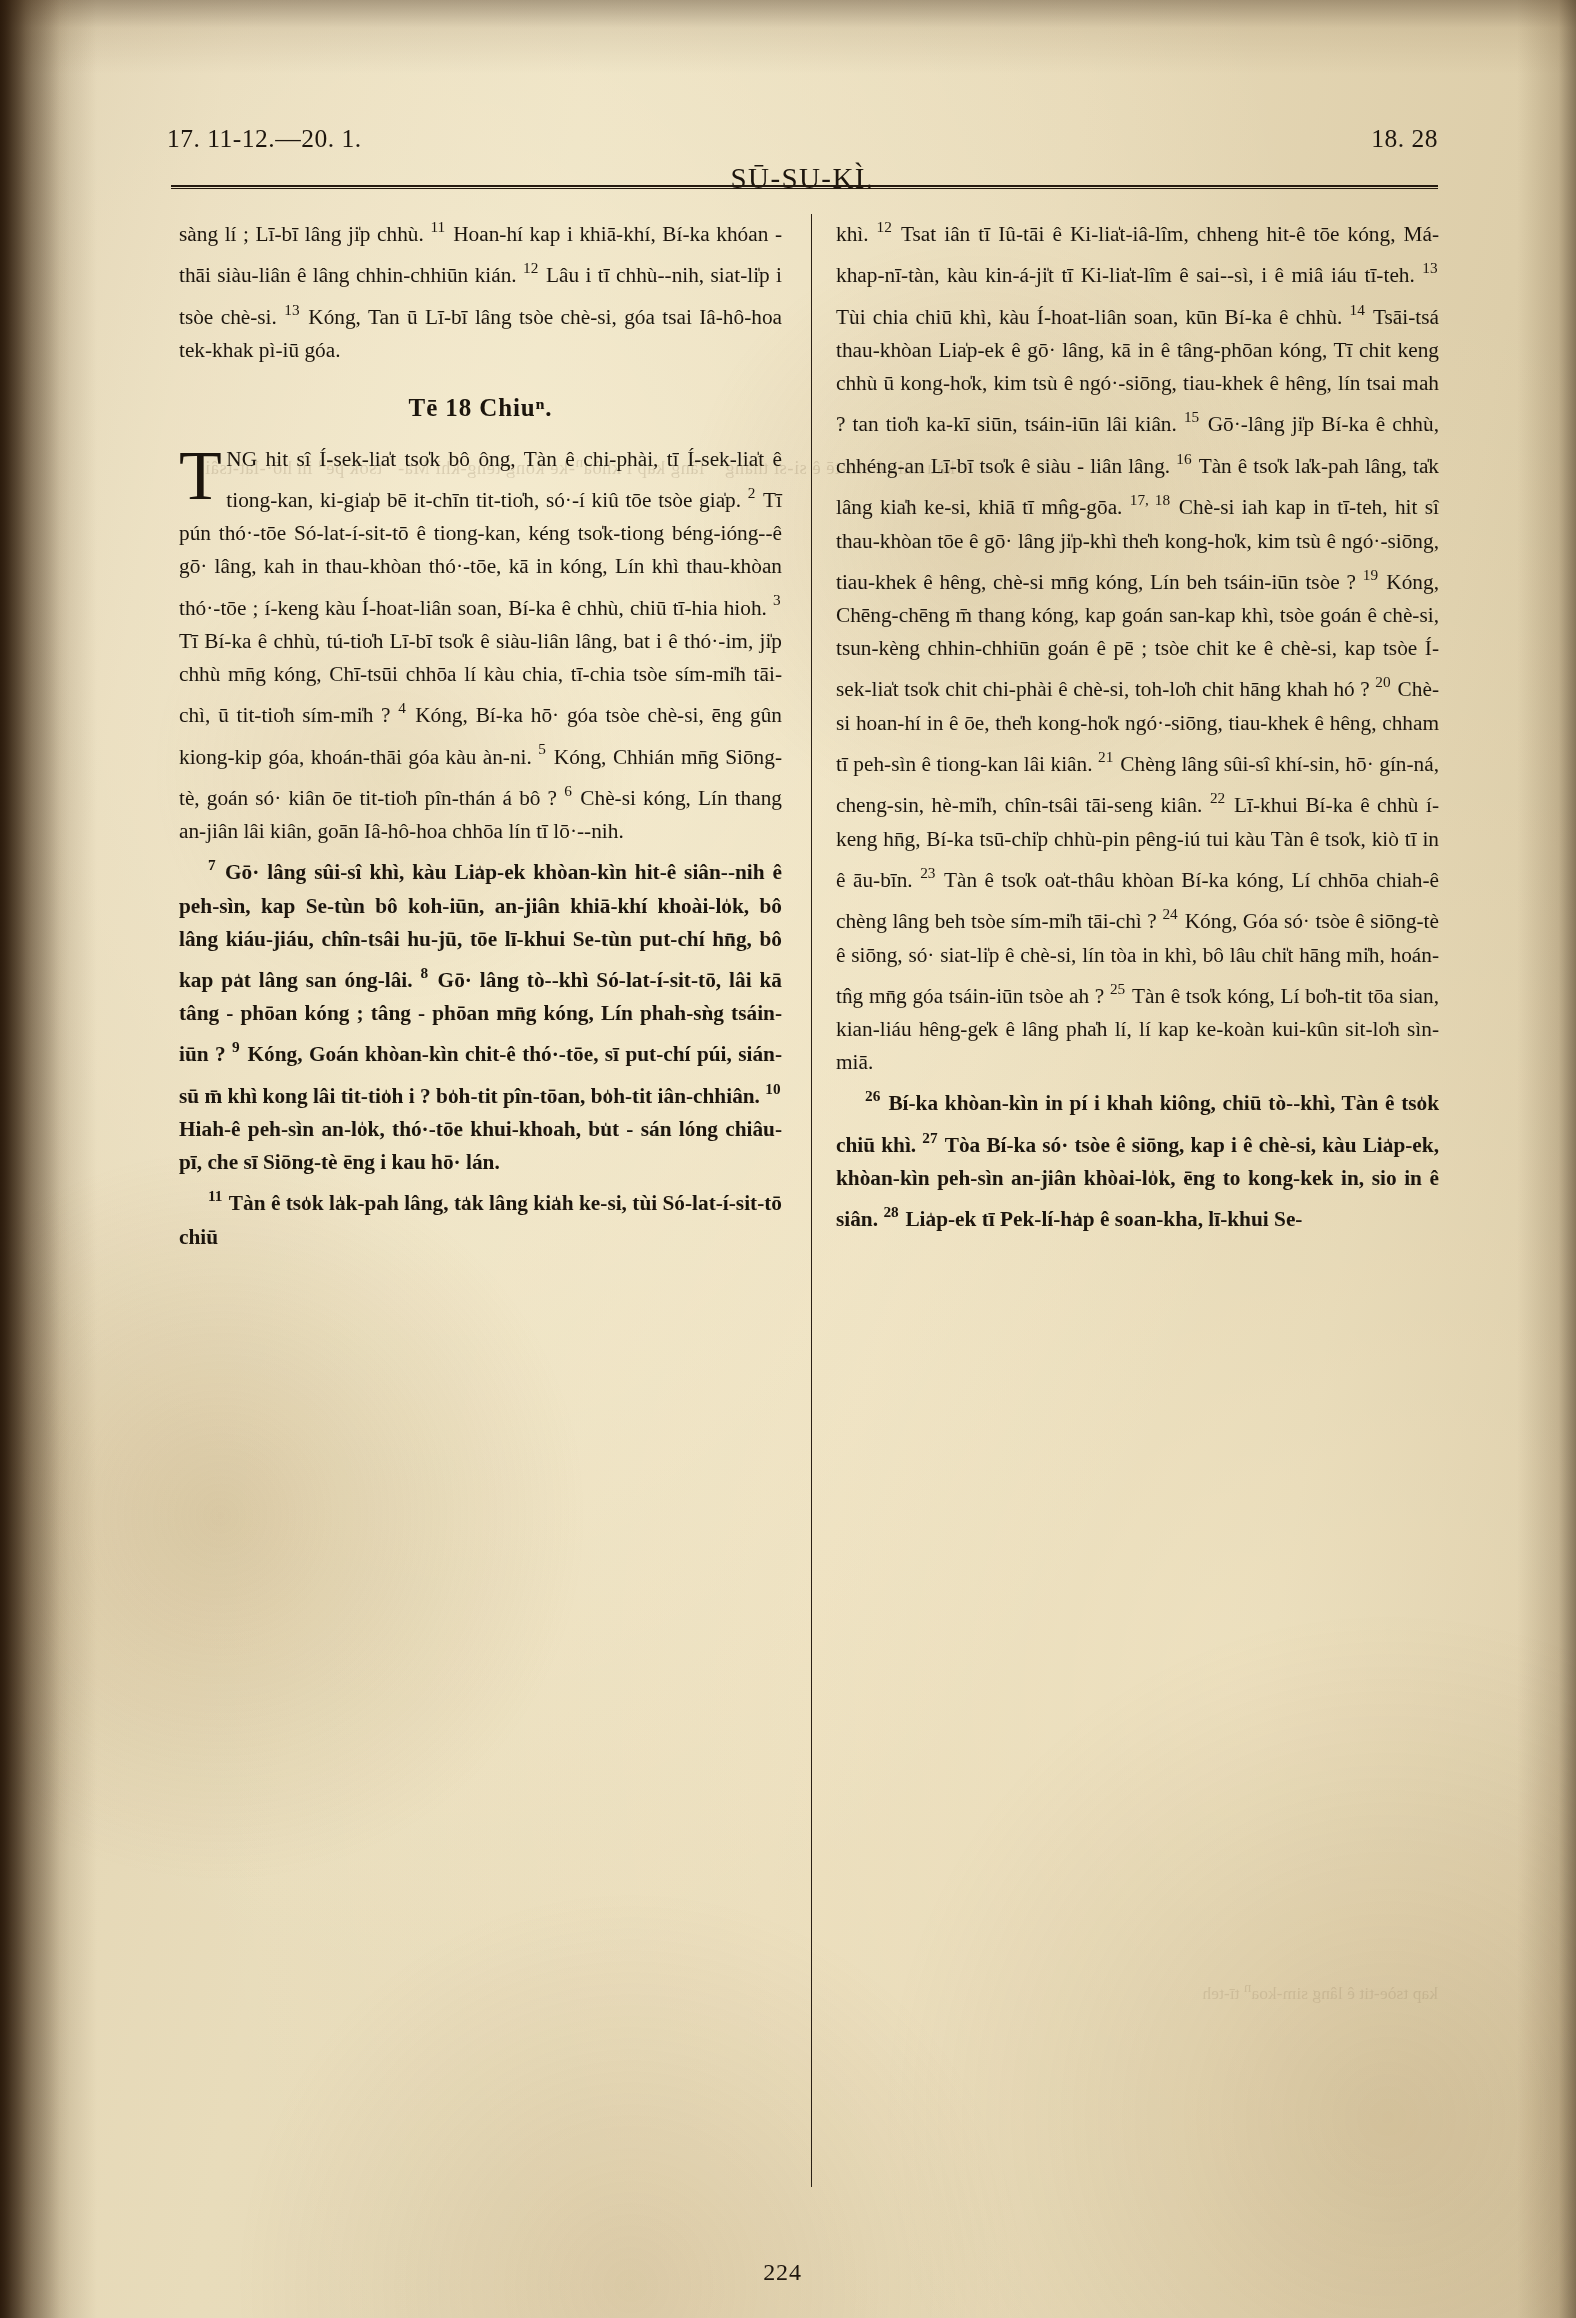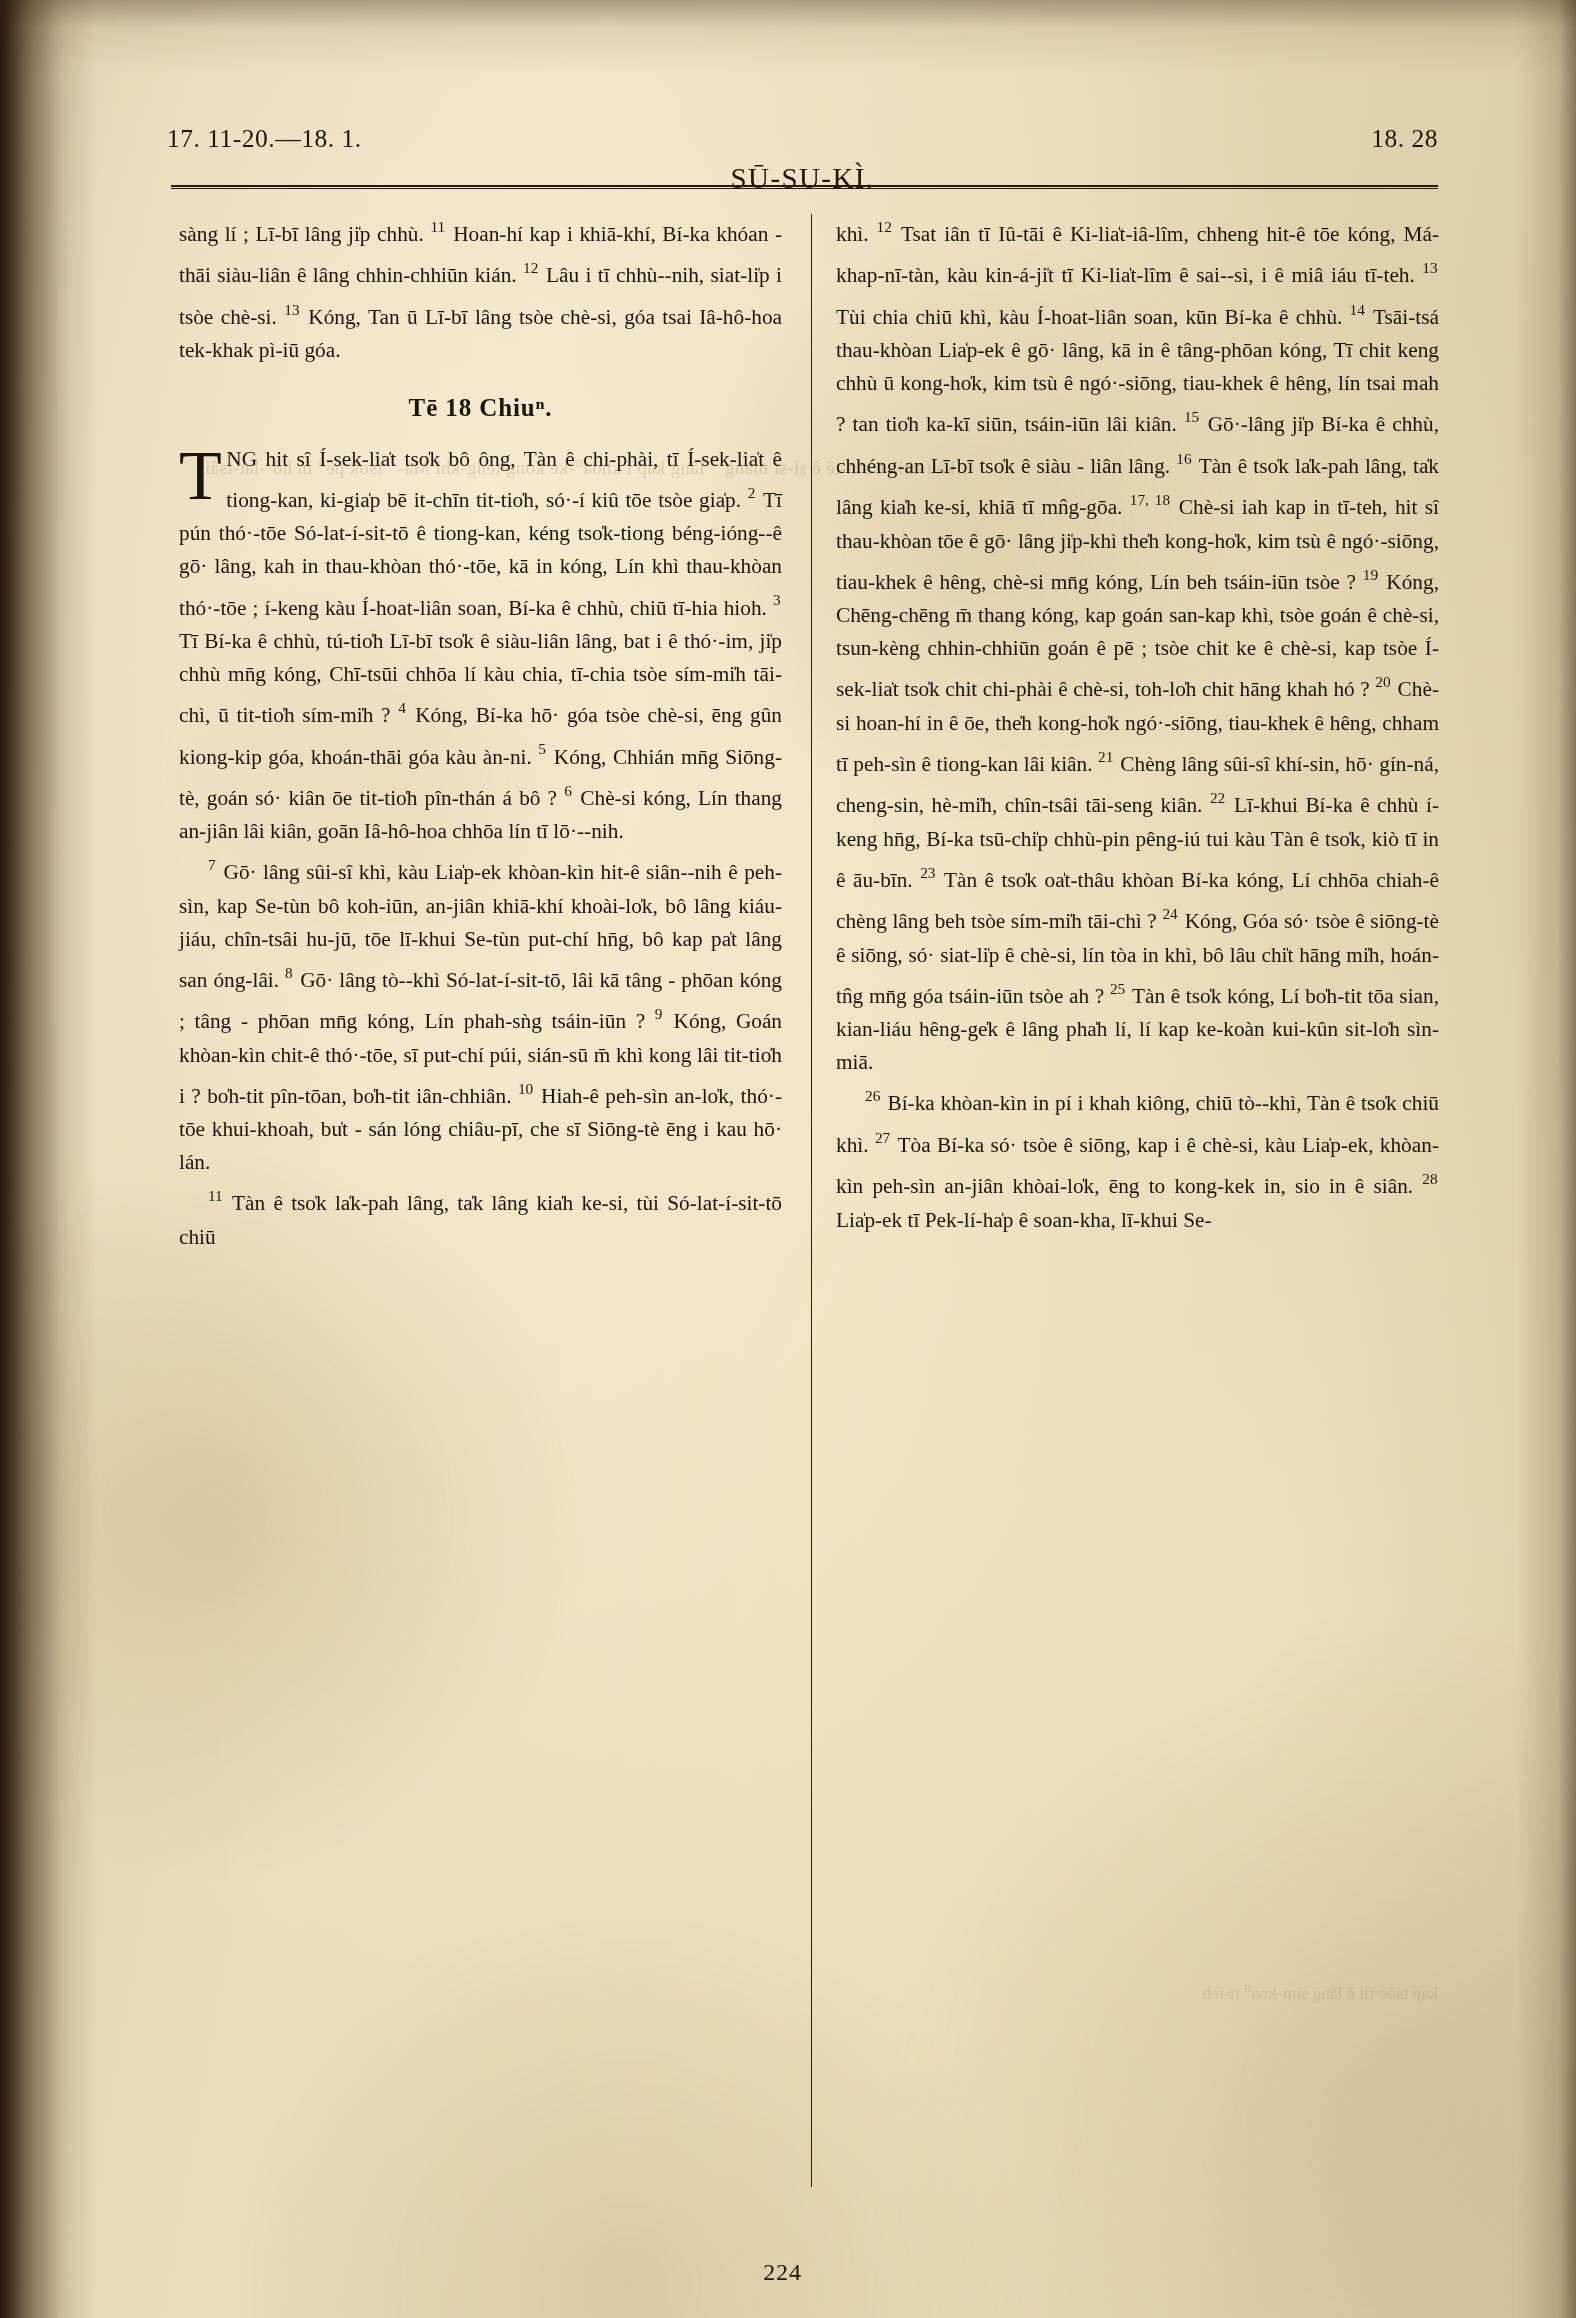--- a/index.html
+++ b/index.html
@@ -164,21 +164,21 @@
     top: 3.7px;
     width: 1.4px;
     height: 1973px;
     background: #2b2015;
   }
 
   p {
     margin: 0;
     text-indent: 0;
   }
-  p.ind { text-indent: 29px; }
+  p.ind { text-indent: 29px; font-weight: bold; }
 
   .vn {
     font-size: 15.3px;
     vertical-align: 0.62em;
     letter-spacing: 0px;
     padding-right: 1.4px;
   }
 
   
   .chap-head {
@@ -241,21 +241,21 @@
     kàu chia ê sin-tē ê si-sì thang&nbsp;&nbsp;&nbsp; lâng kap i khòa<sup>n</sup>-ke kóng
     teng-khì Má-&nbsp;&nbsp; tso̍k pē<sup>n</sup> in hō·-lat-tsâi
   </div>
   <div class="bleed2">
     kap tsòe-tit ê lâng sim-koa<sup>n</sup> tī-teh
   </div>
 
   <div class="content">
 
     <div class="runhead">
-      <div class="rh-left">17. 11-20.—18. 1.</div>
+      <div class="rh-left">17. 11-12.—20. 1.</div>
       <div class="rh-center">SŪ-SU-KÌ.</div>
       <div class="rh-right">18. 28</div>
     </div>
 
     <div class="rule-top"></div>
 
     <div class="cols">
       <div class="col-divider"></div>
 
       <div class="col col-left">

